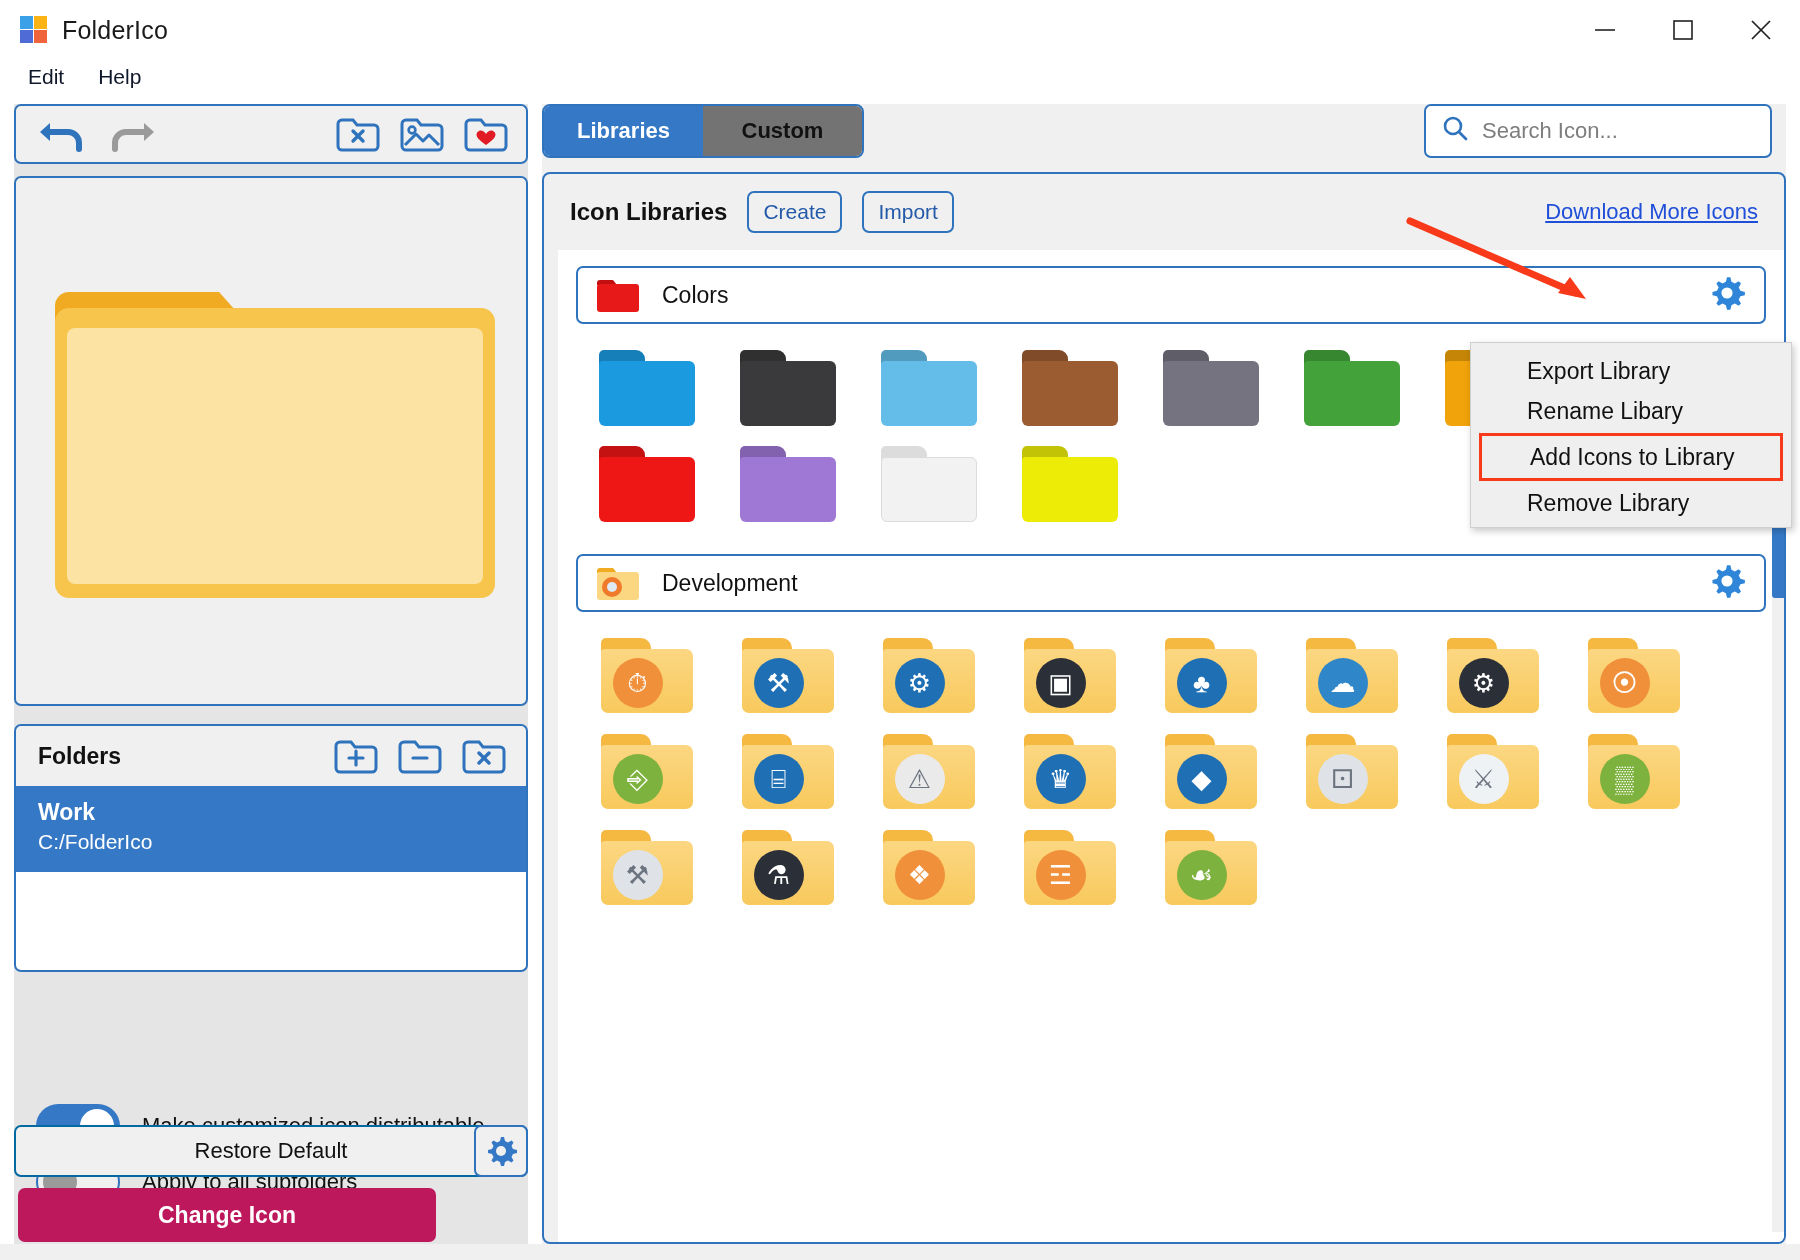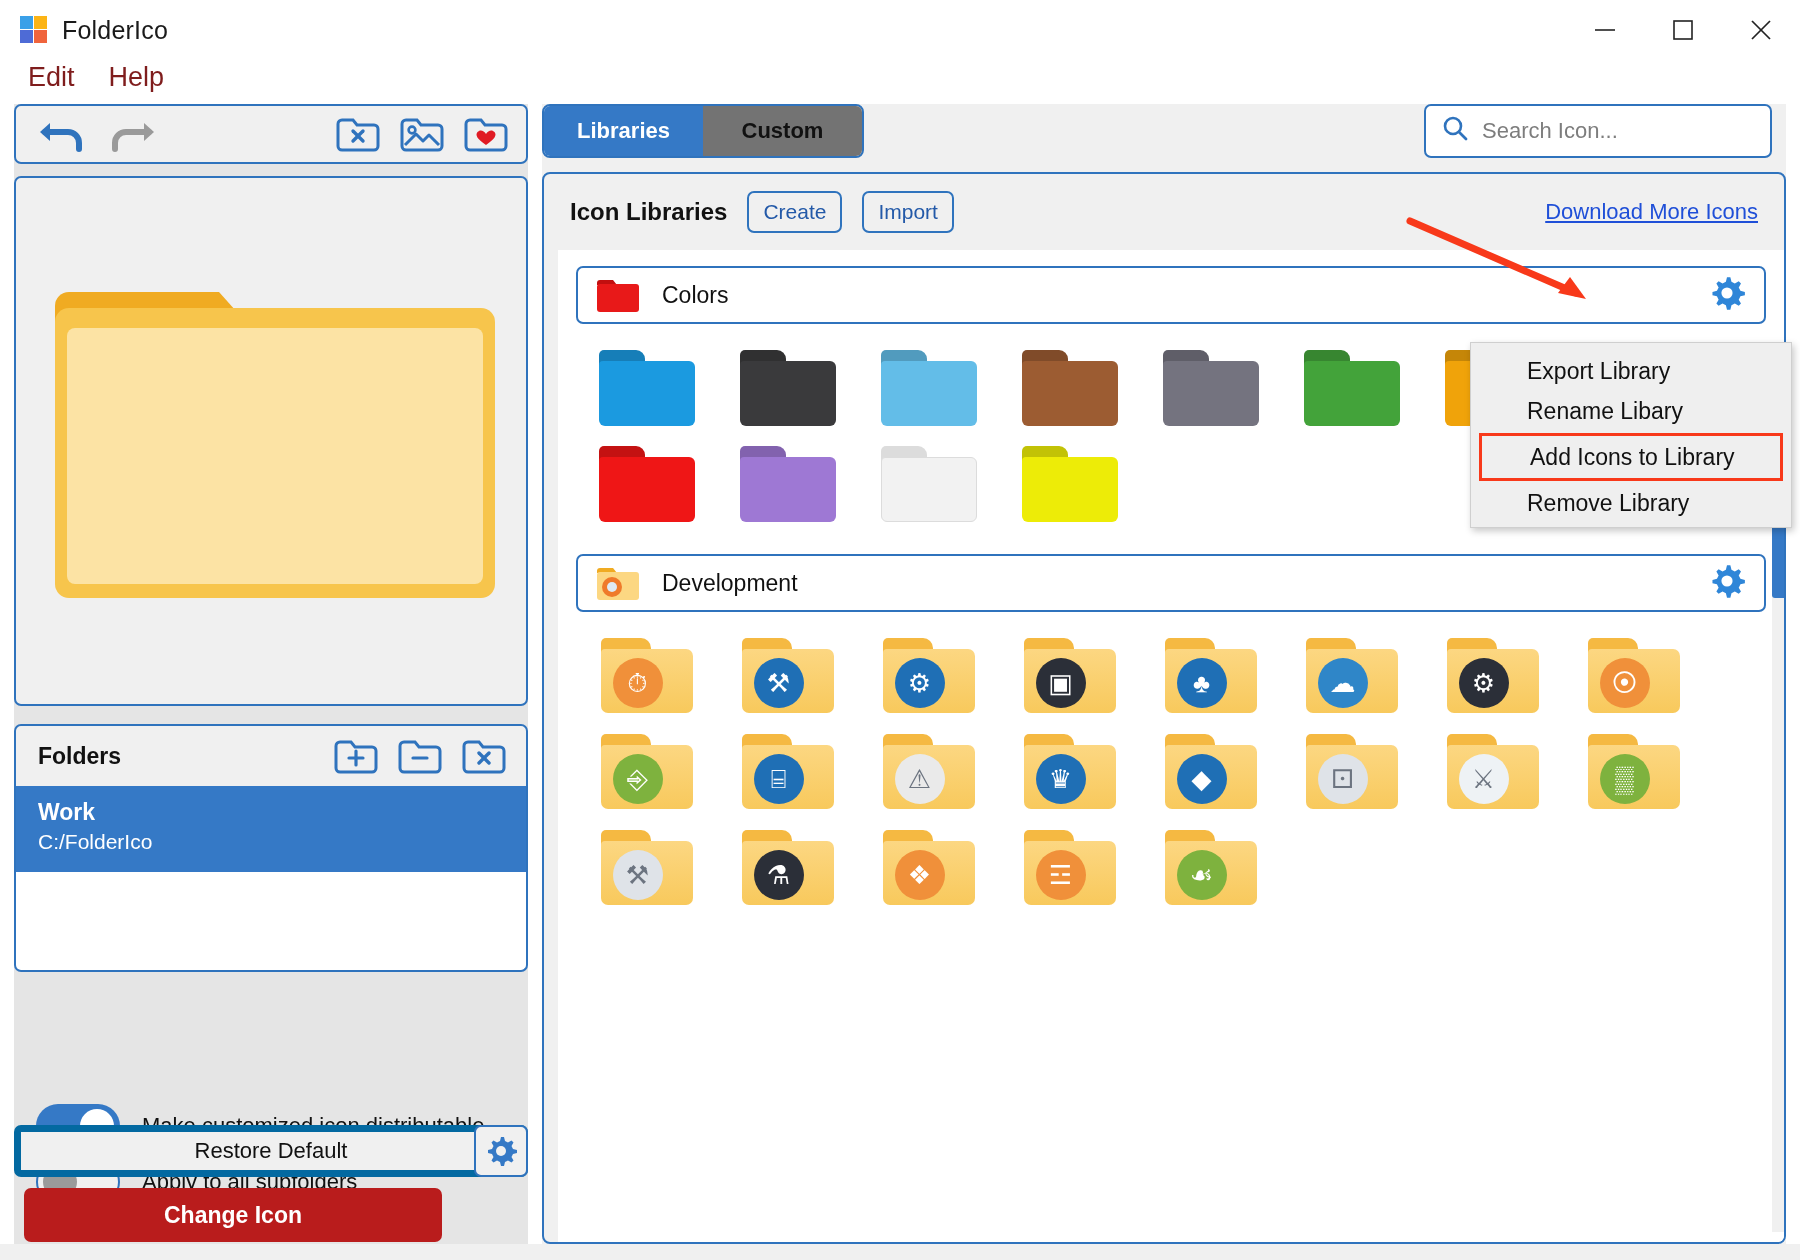--- a/index.html
+++ b/index.html
@@ -29,21 +29,21 @@
     width: 78px; height: 60px; display: flex; align-items: center; justify-content: center;
     color: #222;
   }
   .wbtn svg { display: block; }
 
   
   .menubar {
     position: absolute; top: 58px; left: 0; width: 1800px; height: 38px;
     display: flex; align-items: center; gap: 6px; padding-left: 14px; background: #fff;
   }
-  .menuitem { font-size: 27px; color: #7f1d1d; padding: 4px 14px; }
+  .menuitem { font-size: 21px; color: #0f172a; padding: 4px 14px; }
 
   
   .left-pane {
     position: absolute; left: 14px; top: 104px; width: 514px; height: 1140px;
     background: #e5e5e5;
   }
   .right-pane {
     position: absolute; left: 542px; top: 104px; width: 1244px; height: 1140px;
     background: #f0f0f0;
   }
@@ -95,32 +95,32 @@
   .switch { width: 84px; height: 44px; border-radius: 22px; position: relative; }
   .switch.on { background: #3579c6; }
   .switch.off { background: #f0f0f0; border: 2px solid #2f73bd; }
   .switch .knob { position: absolute; top: 5px; width: 34px; height: 34px; border-radius: 50%; }
   .switch.on .knob { right: 6px; background: #ffffff; }
   .switch.off .knob { left: 5px; top: 3px; background: #9a9a9a; }
   .toggle-label { font-size: 22px; color: #111; }
 
   .restore-btn {
     position: absolute; left: 14px; top: 1125px; width: 514px; height: 52px;
-    border: 7px solid #0369a1; border-radius: 7px; background: #f0f0f0;
+    border: 2px solid #0369a1; border-radius: 7px; background: #f0f0f0;
     display: flex; align-items: center; justify-content: center;
     font-size: 22px; color: #111;
   }
   .restore-gear {
     position: absolute; left: 474px; top: 1125px; width: 54px; height: 52px;
     border: 2px solid #2f73bd; border-radius: 7px; background: #f0f0f0;
     display: flex; align-items: center; justify-content: center;
   }
   .change-btn {
-    position: absolute; left: 24px; top: 1188px; width: 418px; height: 54px;
-    border-radius: 7px; background: #b91c1c; color: #fff;
+    position: absolute; left: 18px; top: 1188px; width: 418px; height: 54px;
+    border-radius: 7px; background: #be185d; color: #fff;
     display: flex; align-items: center; justify-content: center;
     font-size: 23px; font-weight: bold;
   }
 
   
   .tabs {
     position: absolute; left: 0; top: 0; width: 322px; height: 54px;
     border: 2px solid #2f73bd; border-radius: 8px; overflow: hidden; display: flex;
     background: #f5f5f5;
   }

